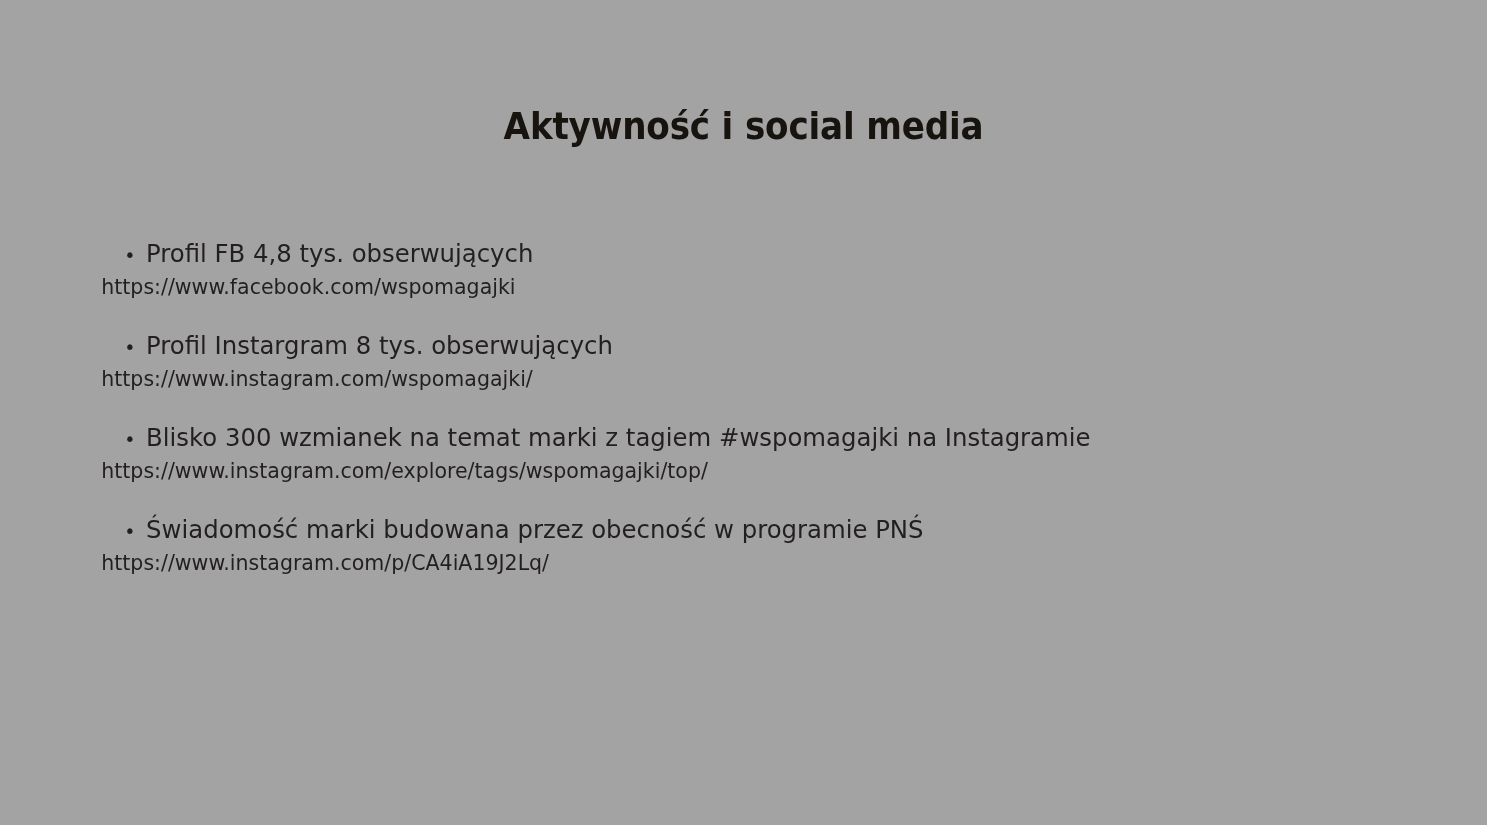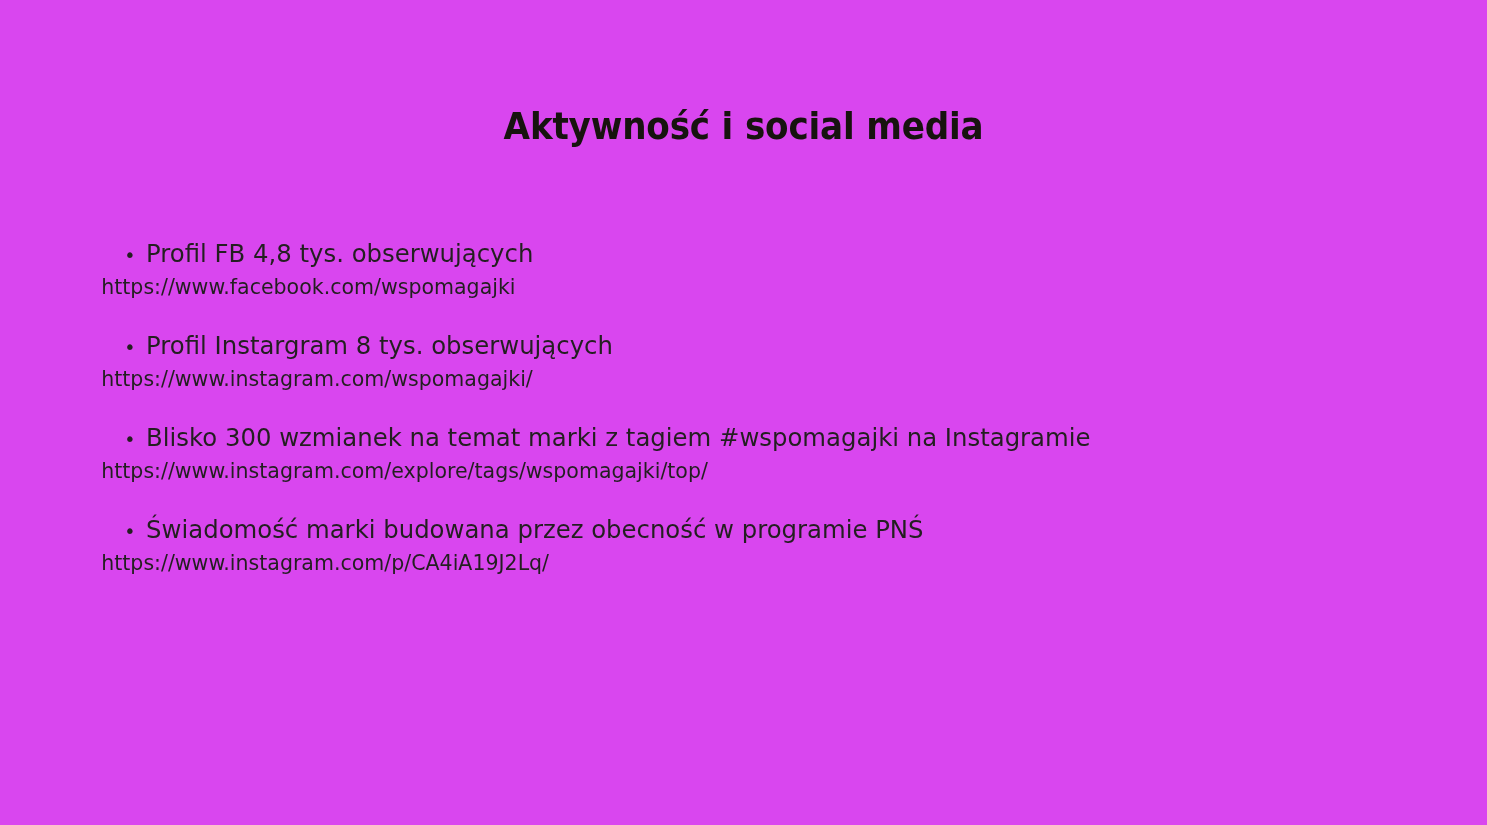--- a/index.html
+++ b/index.html
@@ -10,21 +10,21 @@
     width: 1487px;
     height: 825px;
     background: #f5f1ed;
     font-family: "DejaVu Sans", sans-serif;
     overflow: hidden;
   }
   .slide {
     position: relative;
     width: 1487px;
     height: 825px;
-    background: #d946ef;
+    background: #a3a3a3;
     box-sizing: border-box;
   }
   .slide-title {
     position: absolute;
     top: 104px;
     left: 0;
     width: 1487px;
     text-align: center;
     font-family: "DejaVu Sans", sans-serif;
     font-weight: bold;

